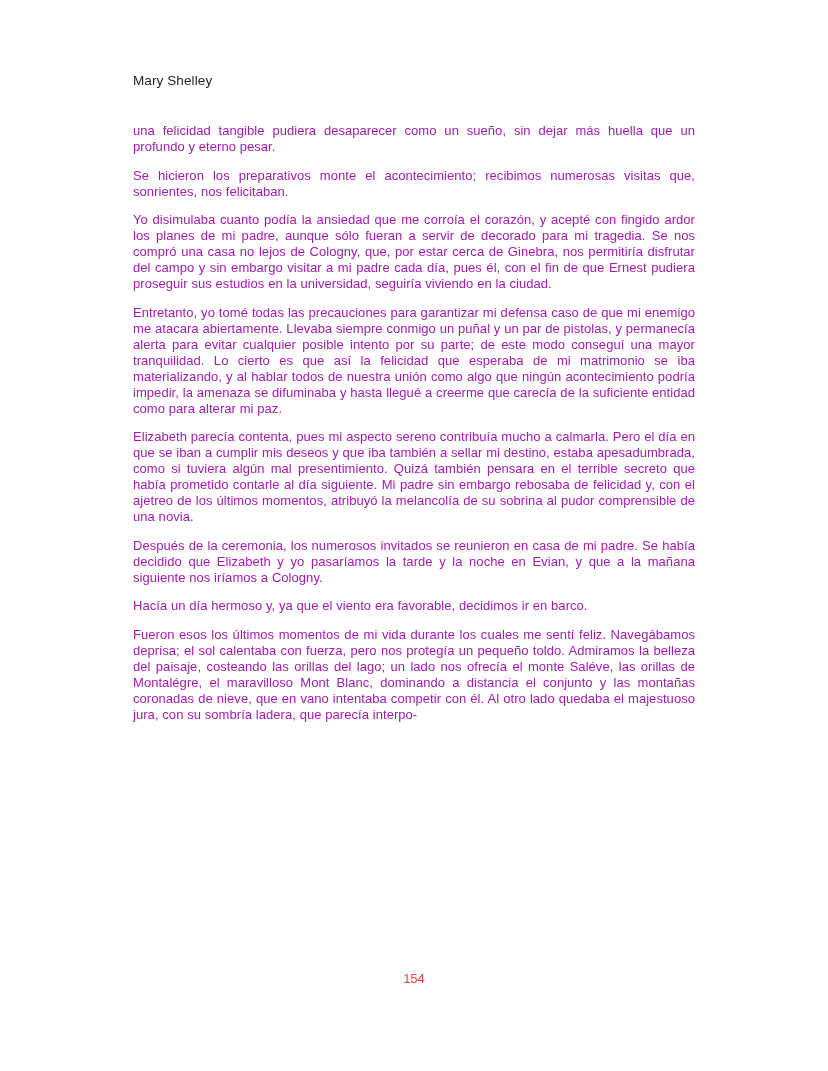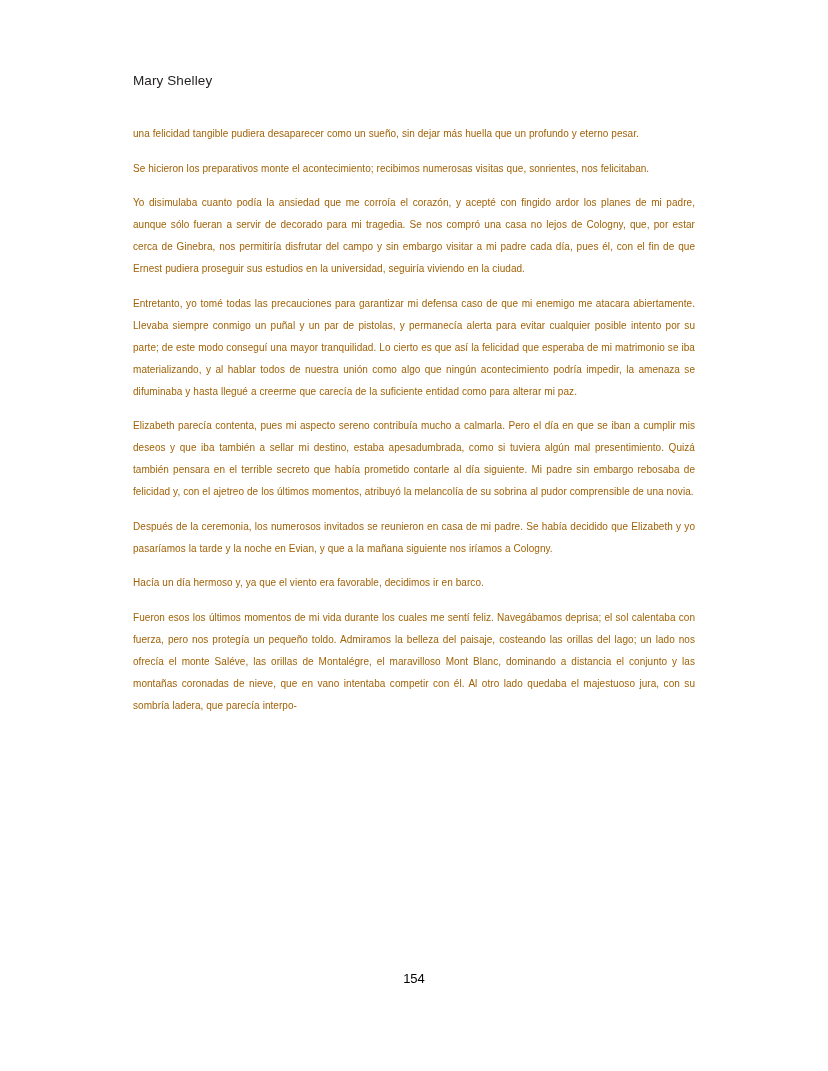--- a/index.html
+++ b/index.html
@@ -34,43 +34,43 @@
     letter-spacing: 0.1px;
   }
   .text-column {
     position: absolute;
     left: 133px;
     top: 107px;
     width: 562px;
   }
   .para {
     margin: 0 0 12.5px 0;
-    font-size: 10px;
-    line-height: 22px;
+    font-size: 13px;
+    line-height: 16px;
     text-align: justify;
     text-justify: inter-word;
-    color: #a16207;
+    color: #a21caf;
     hyphens: none;
     letter-spacing: 0.05px;
     word-spacing: 0.1px;
   }
   .para:last-child {
     margin-bottom: 0;
   }
   .footer {
     position: absolute;
     left: 0;
     width: 828px;
     text-align: center;
   }
   .folio {
     top: 954px;
     font-size: 13px;
     line-height: 17px;
-    color: #000000;
+    color: #ef4444;
   }
   .imprint {
     top: 981px;
     font-size: 14.6px;
     line-height: 20px;
     color: #231f20;
   }
 </style>
 </head>
 <body>

